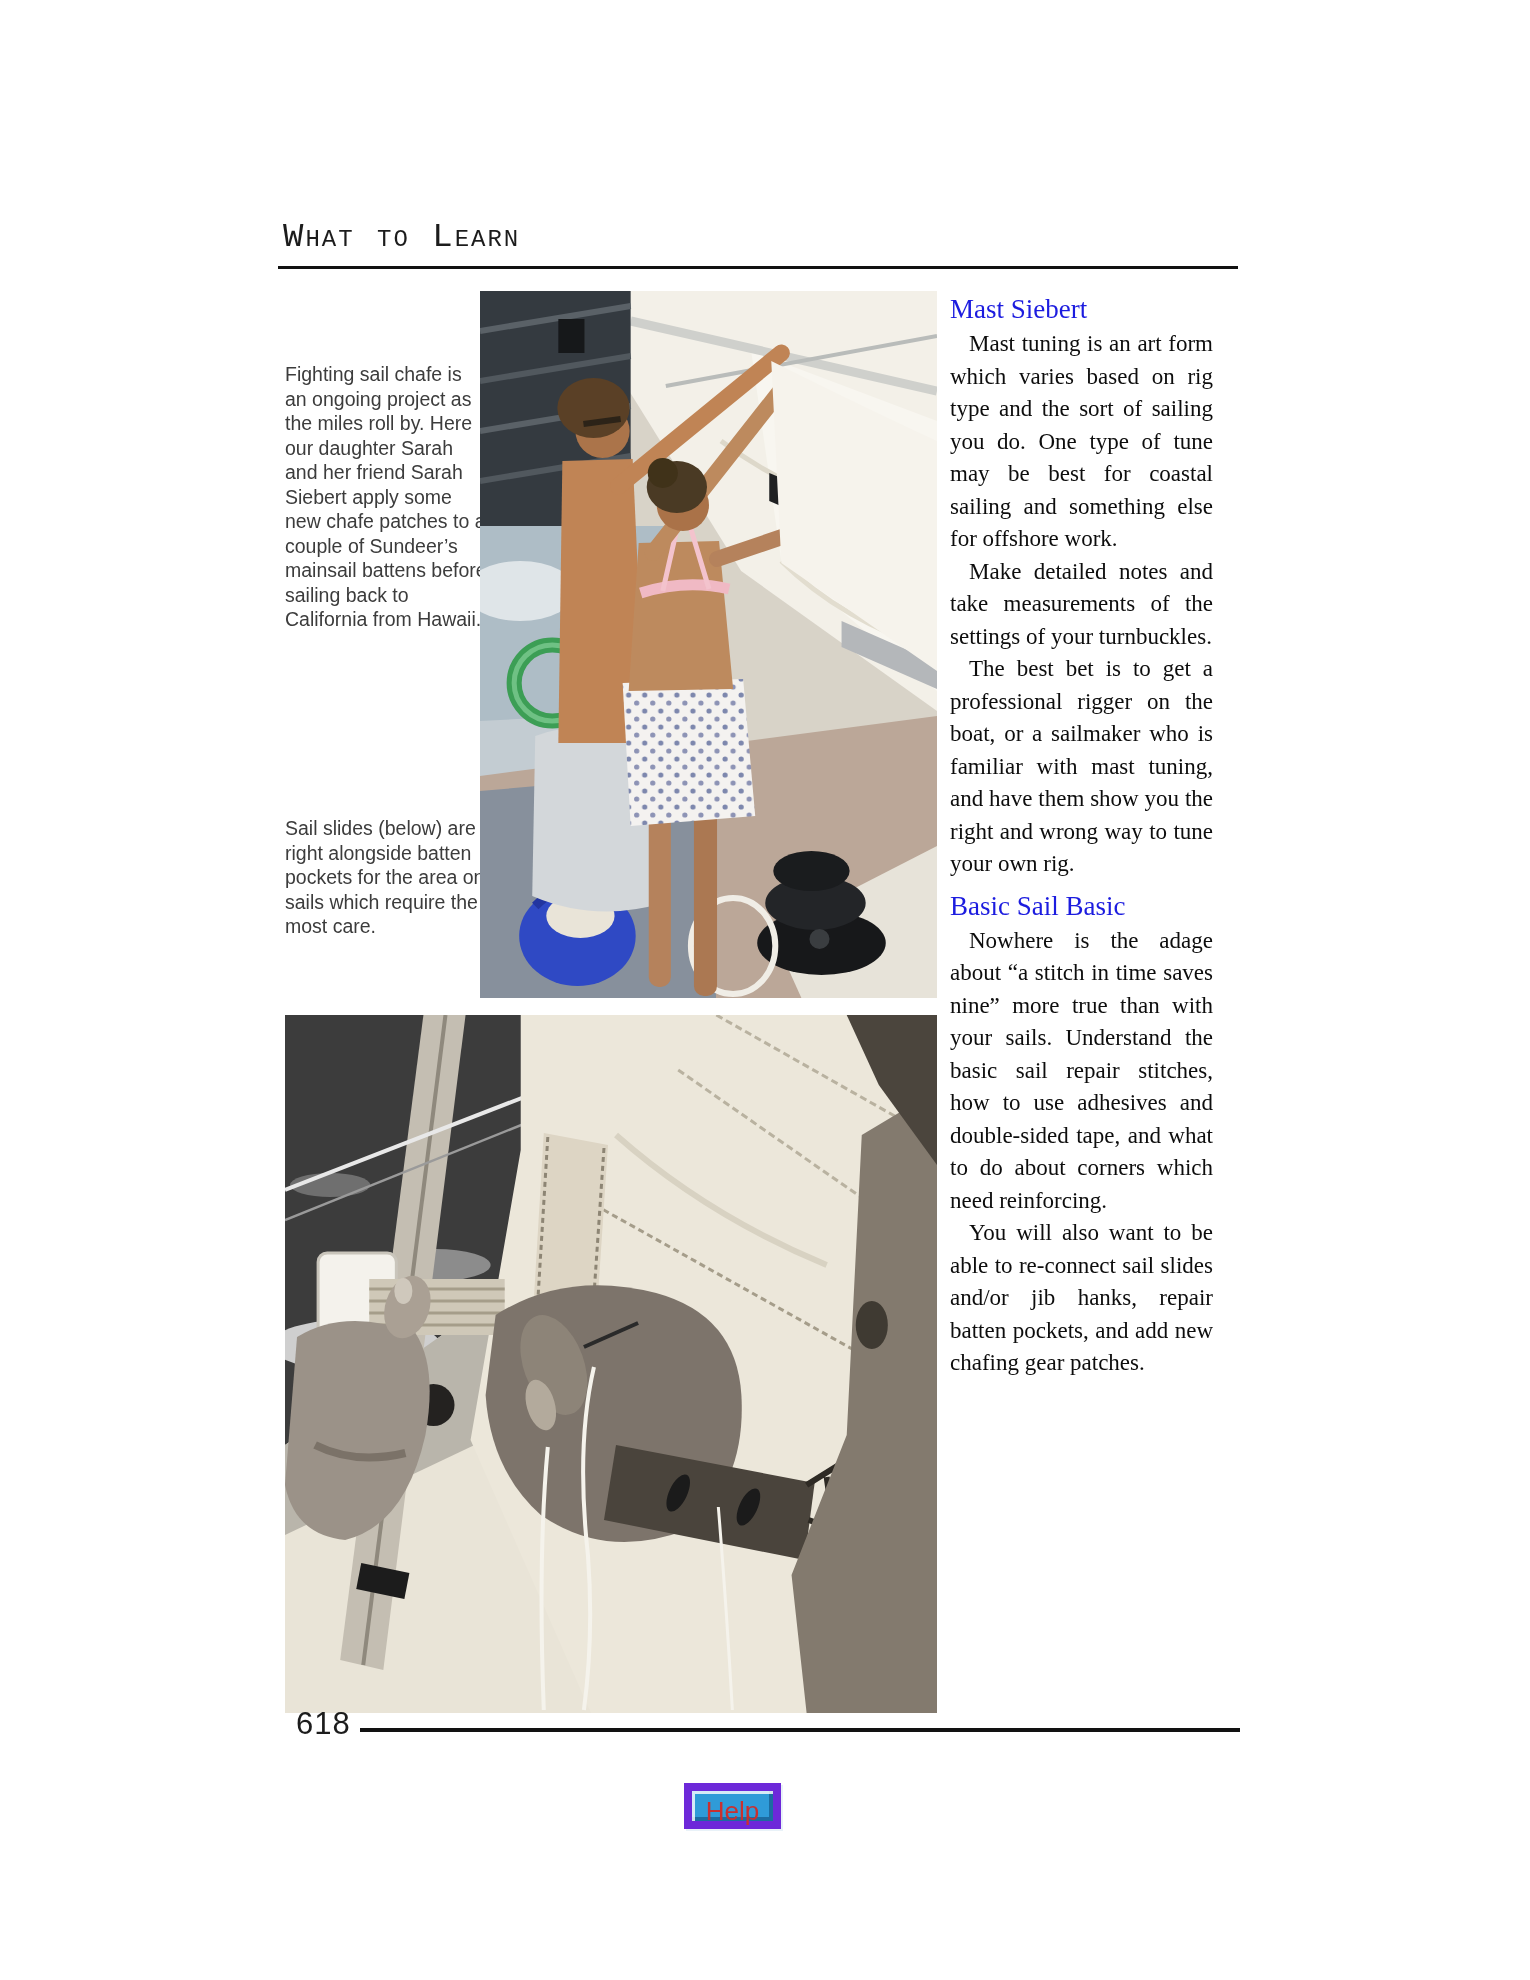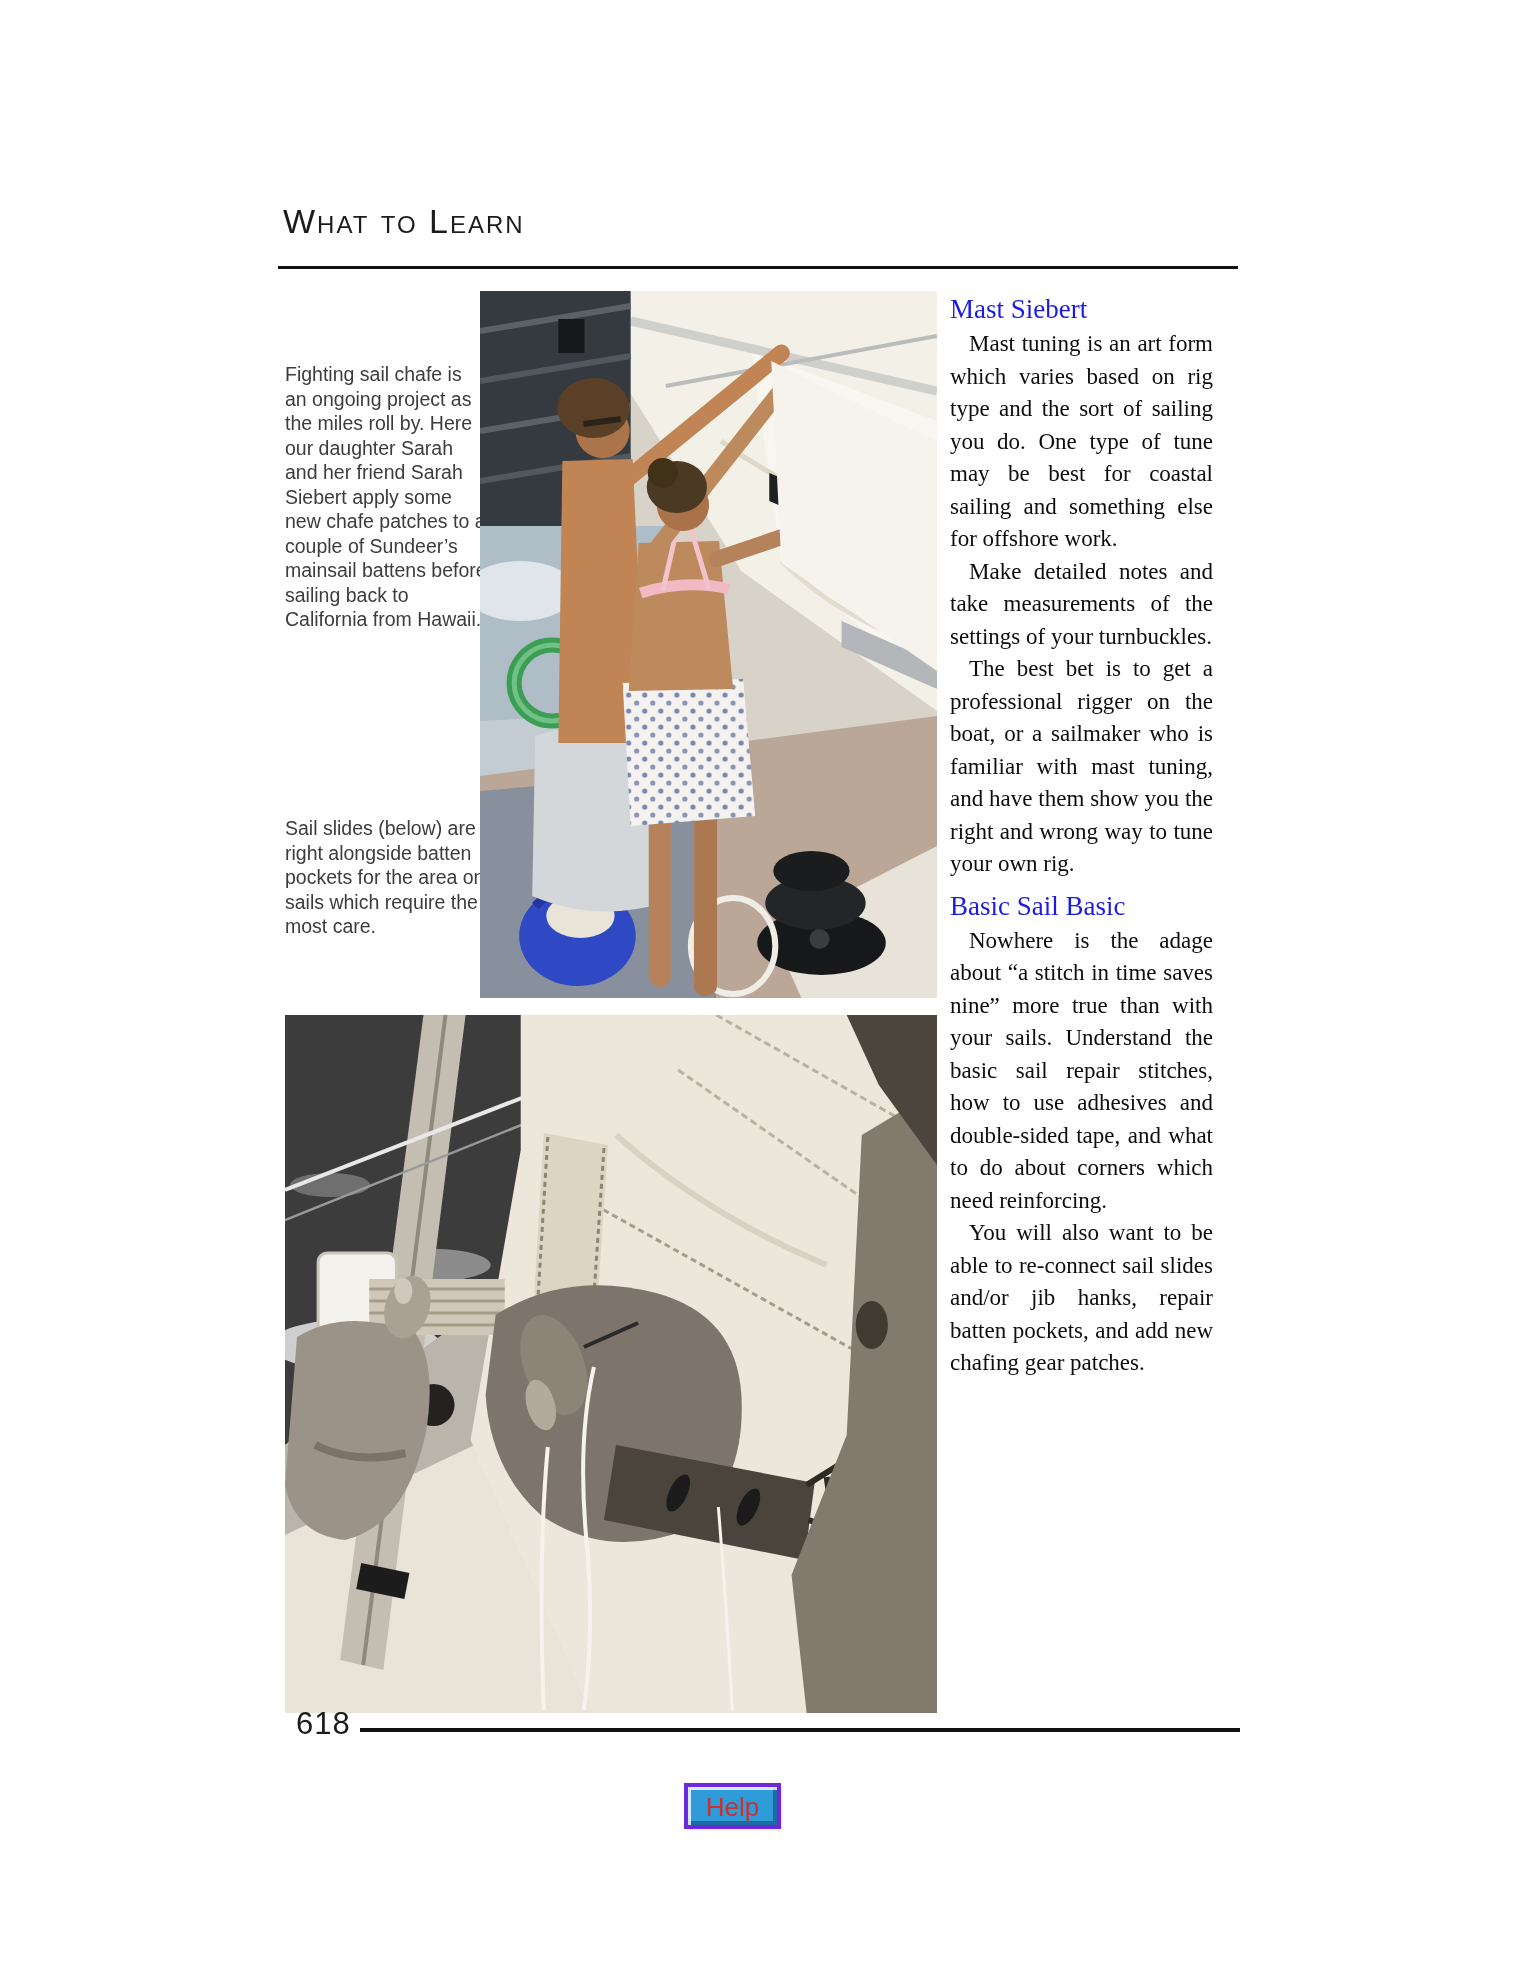--- a/index.html
+++ b/index.html
@@ -1,20 +1,20 @@
 <!DOCTYPE html>
 <html style="--heading: #1c1cdf; --help_fill: #2f9bd8; --help_text: #c93030;"><head>
 <meta charset="utf-8">
 <style>
   html,body{margin:0;padding:0;background:#ffffff;}
   .page{position:relative;width:1530px;height:1980px;background:#fff;overflow:hidden;
         font-family:"Liberation Serif",serif;}
 
   
-  .page-title{position:absolute;left:283px;top:202px;font-family:Liberation Sans, sans-serif;
+  .page-title{position:absolute;left:283px;top:218px;font-family:Liberation Mono, monospace;
       font-variant:small-caps;font-weight:400;font-size:34px;letter-spacing:2px;color:#1c1c1c;}
   .header-rule{position:absolute;left:278px;top:266px;width:960px;height:3px;background:#121212;}
 
   
   .caption{position:absolute;left:285px;width:202px;font-family:"Liberation Sans",sans-serif;
       font-size:19.5px;line-height:24.5px;color:#3c3c3c;}
   .caption-1{top:362px;}
   .caption-2{top:816px;}
 
   
@@ -31,21 +31,21 @@
       color:var(--heading,#1c1cdf);text-indent:0;}
 
   
   .page-number{position:absolute;left:296px;top:1706px;font-family:"Liberation Sans",sans-serif;
       font-size:31px;letter-spacing:1px;color:#1c1c1c;}
   .footer-rule{position:absolute;left:360px;top:1728px;width:880px;height:4px;background:#121212;}
 
   
   .help-btn{position:absolute;left:684px;top:1783px;width:97px;height:46px;
       background:var(--help_fill,#2f9bd8);color:var(--help_text,#c93030);
-      border:4px solid #6d28d9;
+      border:8px solid #6d28d9;
       box-shadow:inset 3px 3px 0 rgba(255,255,255,.8), inset -4px -4px 0 rgba(9,61,106,.5),
                  2px 2px 0 #e9f2f8;
       font-family:"Liberation Sans",sans-serif;font-size:26px;line-height:40px;
       text-align:center;cursor:pointer;padding:0;}
 </style>
 </head>
 <body>
 
 <div class="page">
 

